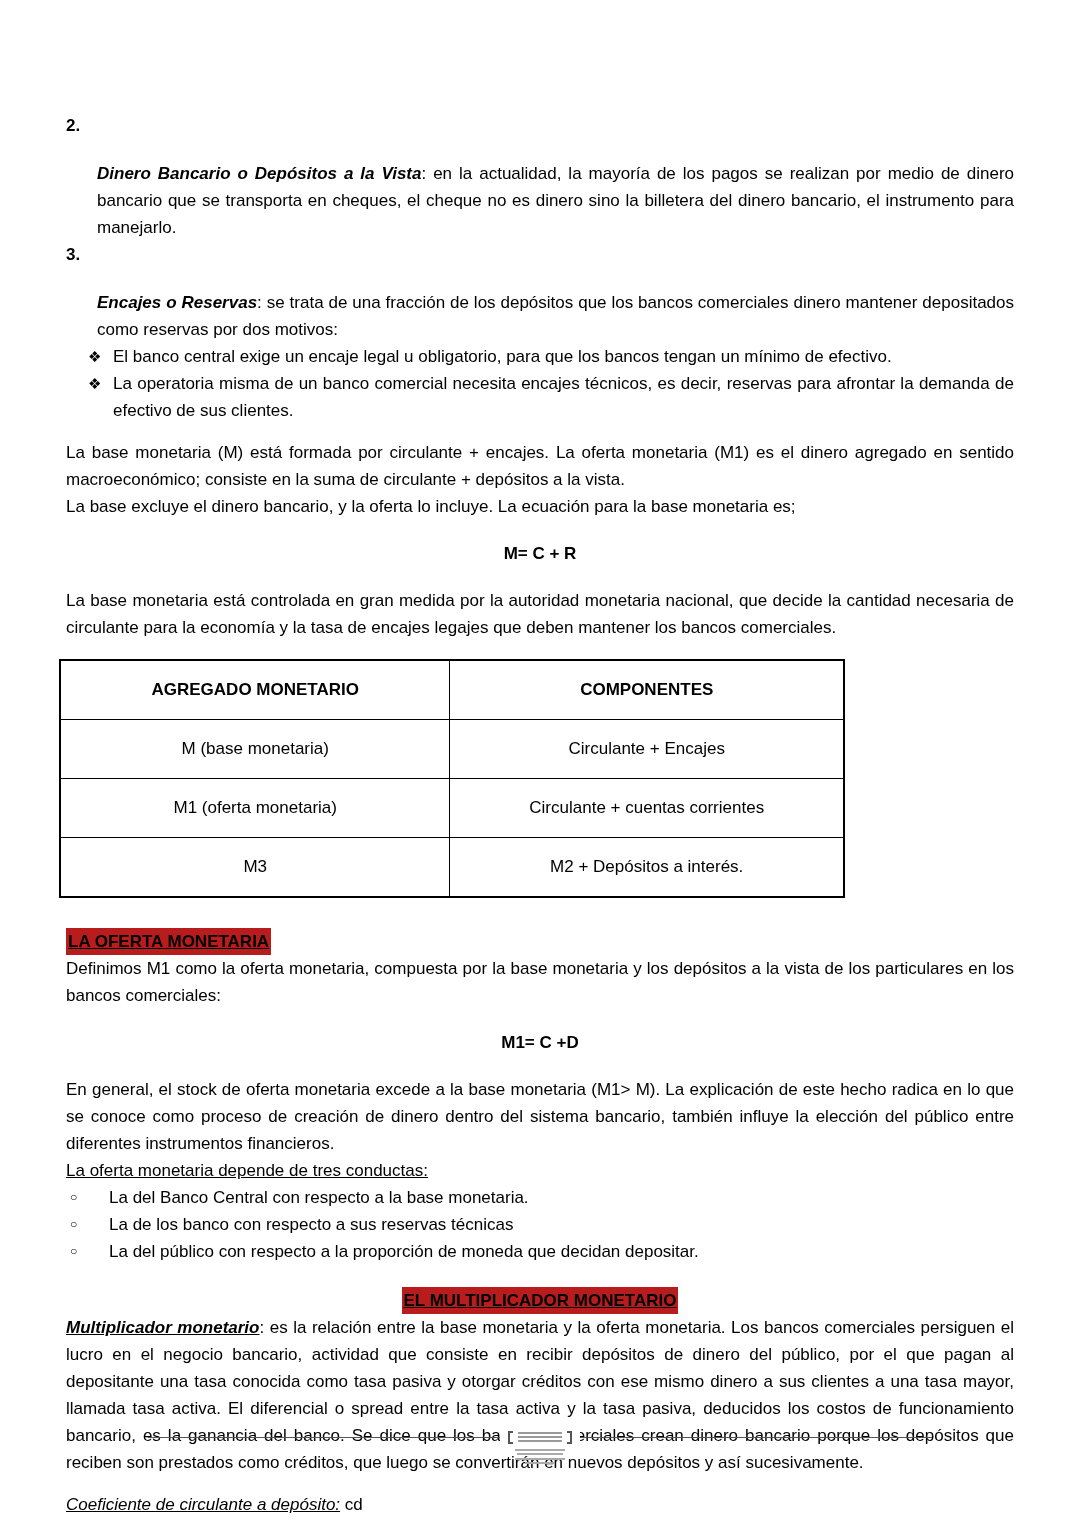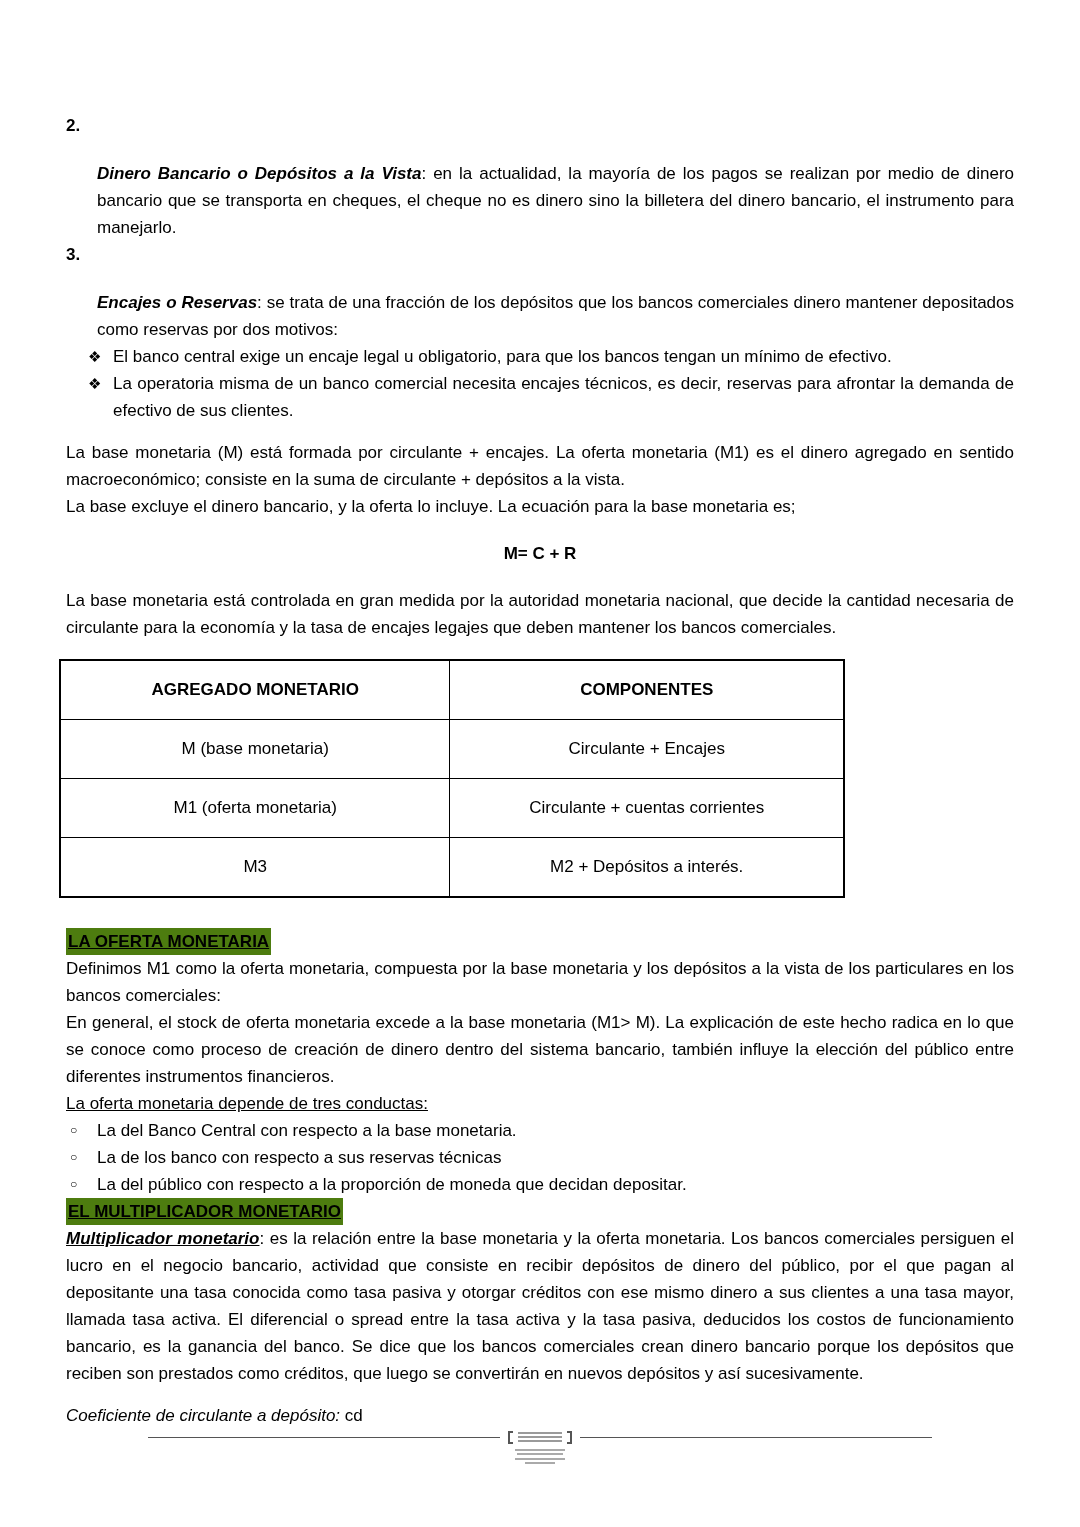--- a/index.html
+++ b/index.html
@@ -29,21 +29,21 @@
   .term { font-weight: bold; font-style: italic; }
 
   
   .diamond-item { display: flex; padding-left: 22px; }
   .diamond-item .marker { width: 25px; flex: none; font-size: 15px; }
   .diamond-item .body { flex: 1; }
 
   
   .circle-item { display: flex; padding-left: 4px; }
   .circle-item .marker { width: 27px; flex: none; font-size: 12px; }
-  .circle-item .body { flex: 1; }
+  .circle-item .body { flex: 1; margin-left: 12px; }
 
   .gap-top { margin-top: 15px; }
 
   .formula { text-align: center; font-weight: bold; margin: 20px 0; }
 
   
   table.mon {
     border-collapse: collapse;
     width: 786px;
     margin: 18px 0 0 -7px;
@@ -56,29 +56,29 @@
     font-size: 17px;
     line-height: 26px;
     vertical-align: middle;
   }
   table.mon th { font-weight: bold; }
   table.mon col.c1 { width: 391px; }
   table.mon col.c2 { width: 395px; }
 
   .hl-heading {
     display: inline-block;
-    background: #4d7c0f;
+    background: #b91c1c;
     font-weight: bold;
     text-decoration: underline;
     padding: 0 2px;
   }
   .heading-line { margin-top: 30px; text-align: left; }
-  .heading-line-2 { text-align: left; }
+  .heading-line-2 { margin-top: 22px; text-align: center; }
   .u { text-decoration: underline; }
-  .iu { font-style: italic; }
+  .iu { font-style: italic; text-decoration: underline; }
 
   
   .footer {
     position: absolute;
     left: 148px;
     top: 1437px;
     width: 784px;
   }
   .footer-line { border-top: 1.5px solid #555; height: 0; }
   .footer-emblem {
@@ -168,20 +168,21 @@
         <tr>
           <td>M3</td>
           <td>M2 + Depósitos a interés.</td>
         </tr>
       </tbody>
     </table>
 
     <p class="heading-line"><span class="hl-heading">LA OFERTA MONETARIA</span></p>
     <p>Definimos M1 como la oferta monetaria, compuesta por la base monetaria y los depósitos a la vista de los particulares en los bancos comerciales:</p>
 
+    <p class="formula">M1= C +D</p>
 
     <p>En general, el stock de oferta monetaria excede a la base monetaria (M1&gt; M). La explicación de este hecho radica en lo que se conoce como proceso de creación de dinero dentro del sistema bancario, también influye la elección del público entre diferentes instrumentos financieros.</p>
     <p><span class="u">La oferta monetaria depende de tres conductas:</span></p>
 
     <div class="circle-item">
       <span class="marker">○</span>
       <p class="body">La del Banco Central con respecto a la base monetaria.</p>
     </div>
     <div class="circle-item">
       <span class="marker">○</span>

